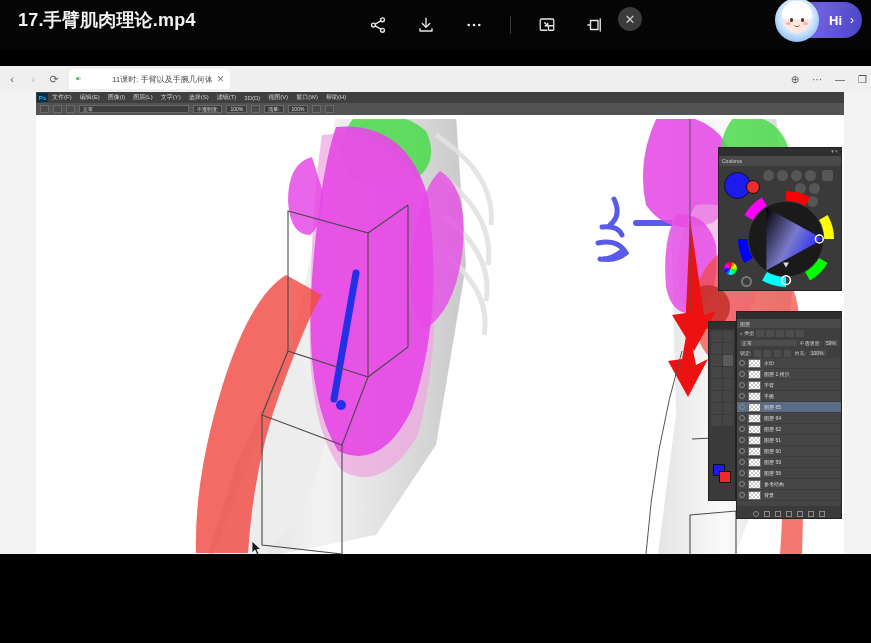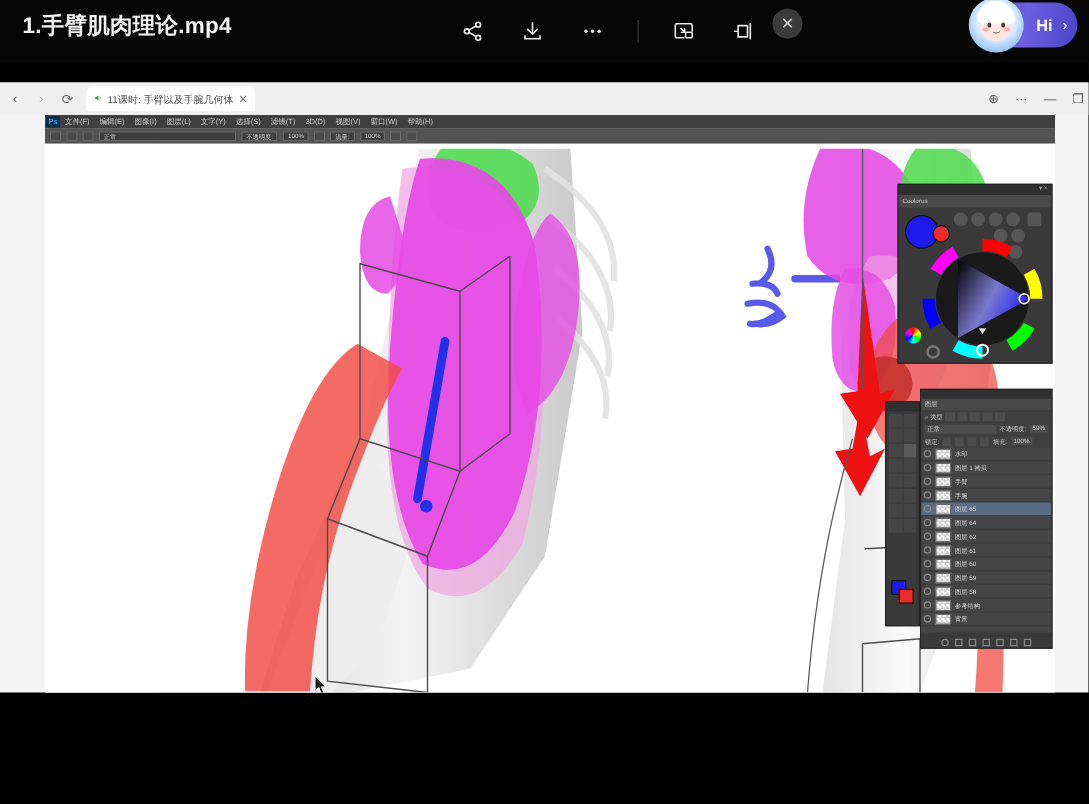--- a/index.html
+++ b/index.html
@@ -96,21 +96,21 @@
   }
   .nav-btn.dim { color: #b4b4b4; }
   .br-tab {
     margin-left: 6px; height: 20px; min-width: 125px; padding: 0 6px;
     background: #fff; border-radius: 5px 5px 0 0;
     display: flex; align-items: center; gap: 4px;
     font-size: 8px; color: #4a4a4a; cursor: pointer;
     filter: blur(0.35px);
   }
   .tab-sound { color: #2f9e52; font-size: 8px; }
-  .tab-label { flex: 1; white-space: nowrap; overflow: hidden; }
+  .tab-label { flex: 1; white-space: nowrap; overflow: hidden; margin-left: 26px; }
   .tab-x { color: #777; font-size: 9px; }
   .br-winctl {
     position: absolute; right: 4px; top: 0; height: 26px;
     display: flex; align-items: center; gap: 13px;
     color: #555; font-size: 10px;
   }
   .br-winctl span { cursor: pointer; }
 
   
   .ps-menubar {
@@ -149,21 +149,21 @@
   
   .controls { position: absolute; left: 0; top: 560px; width: 871px; height: 83px; background: #000; }
   .cursor-arrow { position: absolute; left: 216px; top: 426px; }
 </style>
 </head>
 <body>
 
 <div id="app">
 
   <div class="topbar">
-    <div class="video-title">1.手臂肌肉理论.mp4</div>
+    <div class="video-title">17.手臂肌肉理论.mp4</div>
 
     <div class="top-icons">
       <div class="ticon">
         <svg width="18" height="18" viewBox="0 0 24 24" fill="none" stroke="currentColor" stroke-width="1.8" stroke-linecap="round">
           <circle cx="18" cy="5" r="2.6"></circle>
             <circle cx="6" cy="12" r="2.6"></circle>
             <circle cx="18" cy="19" r="2.6"></circle>
           <line x1="8.3" y1="10.8" x2="15.7" y2="6.4"></line>
             <line x1="8.3" y1="13.2" x2="15.7" y2="17.6"></line>
         </svg>

